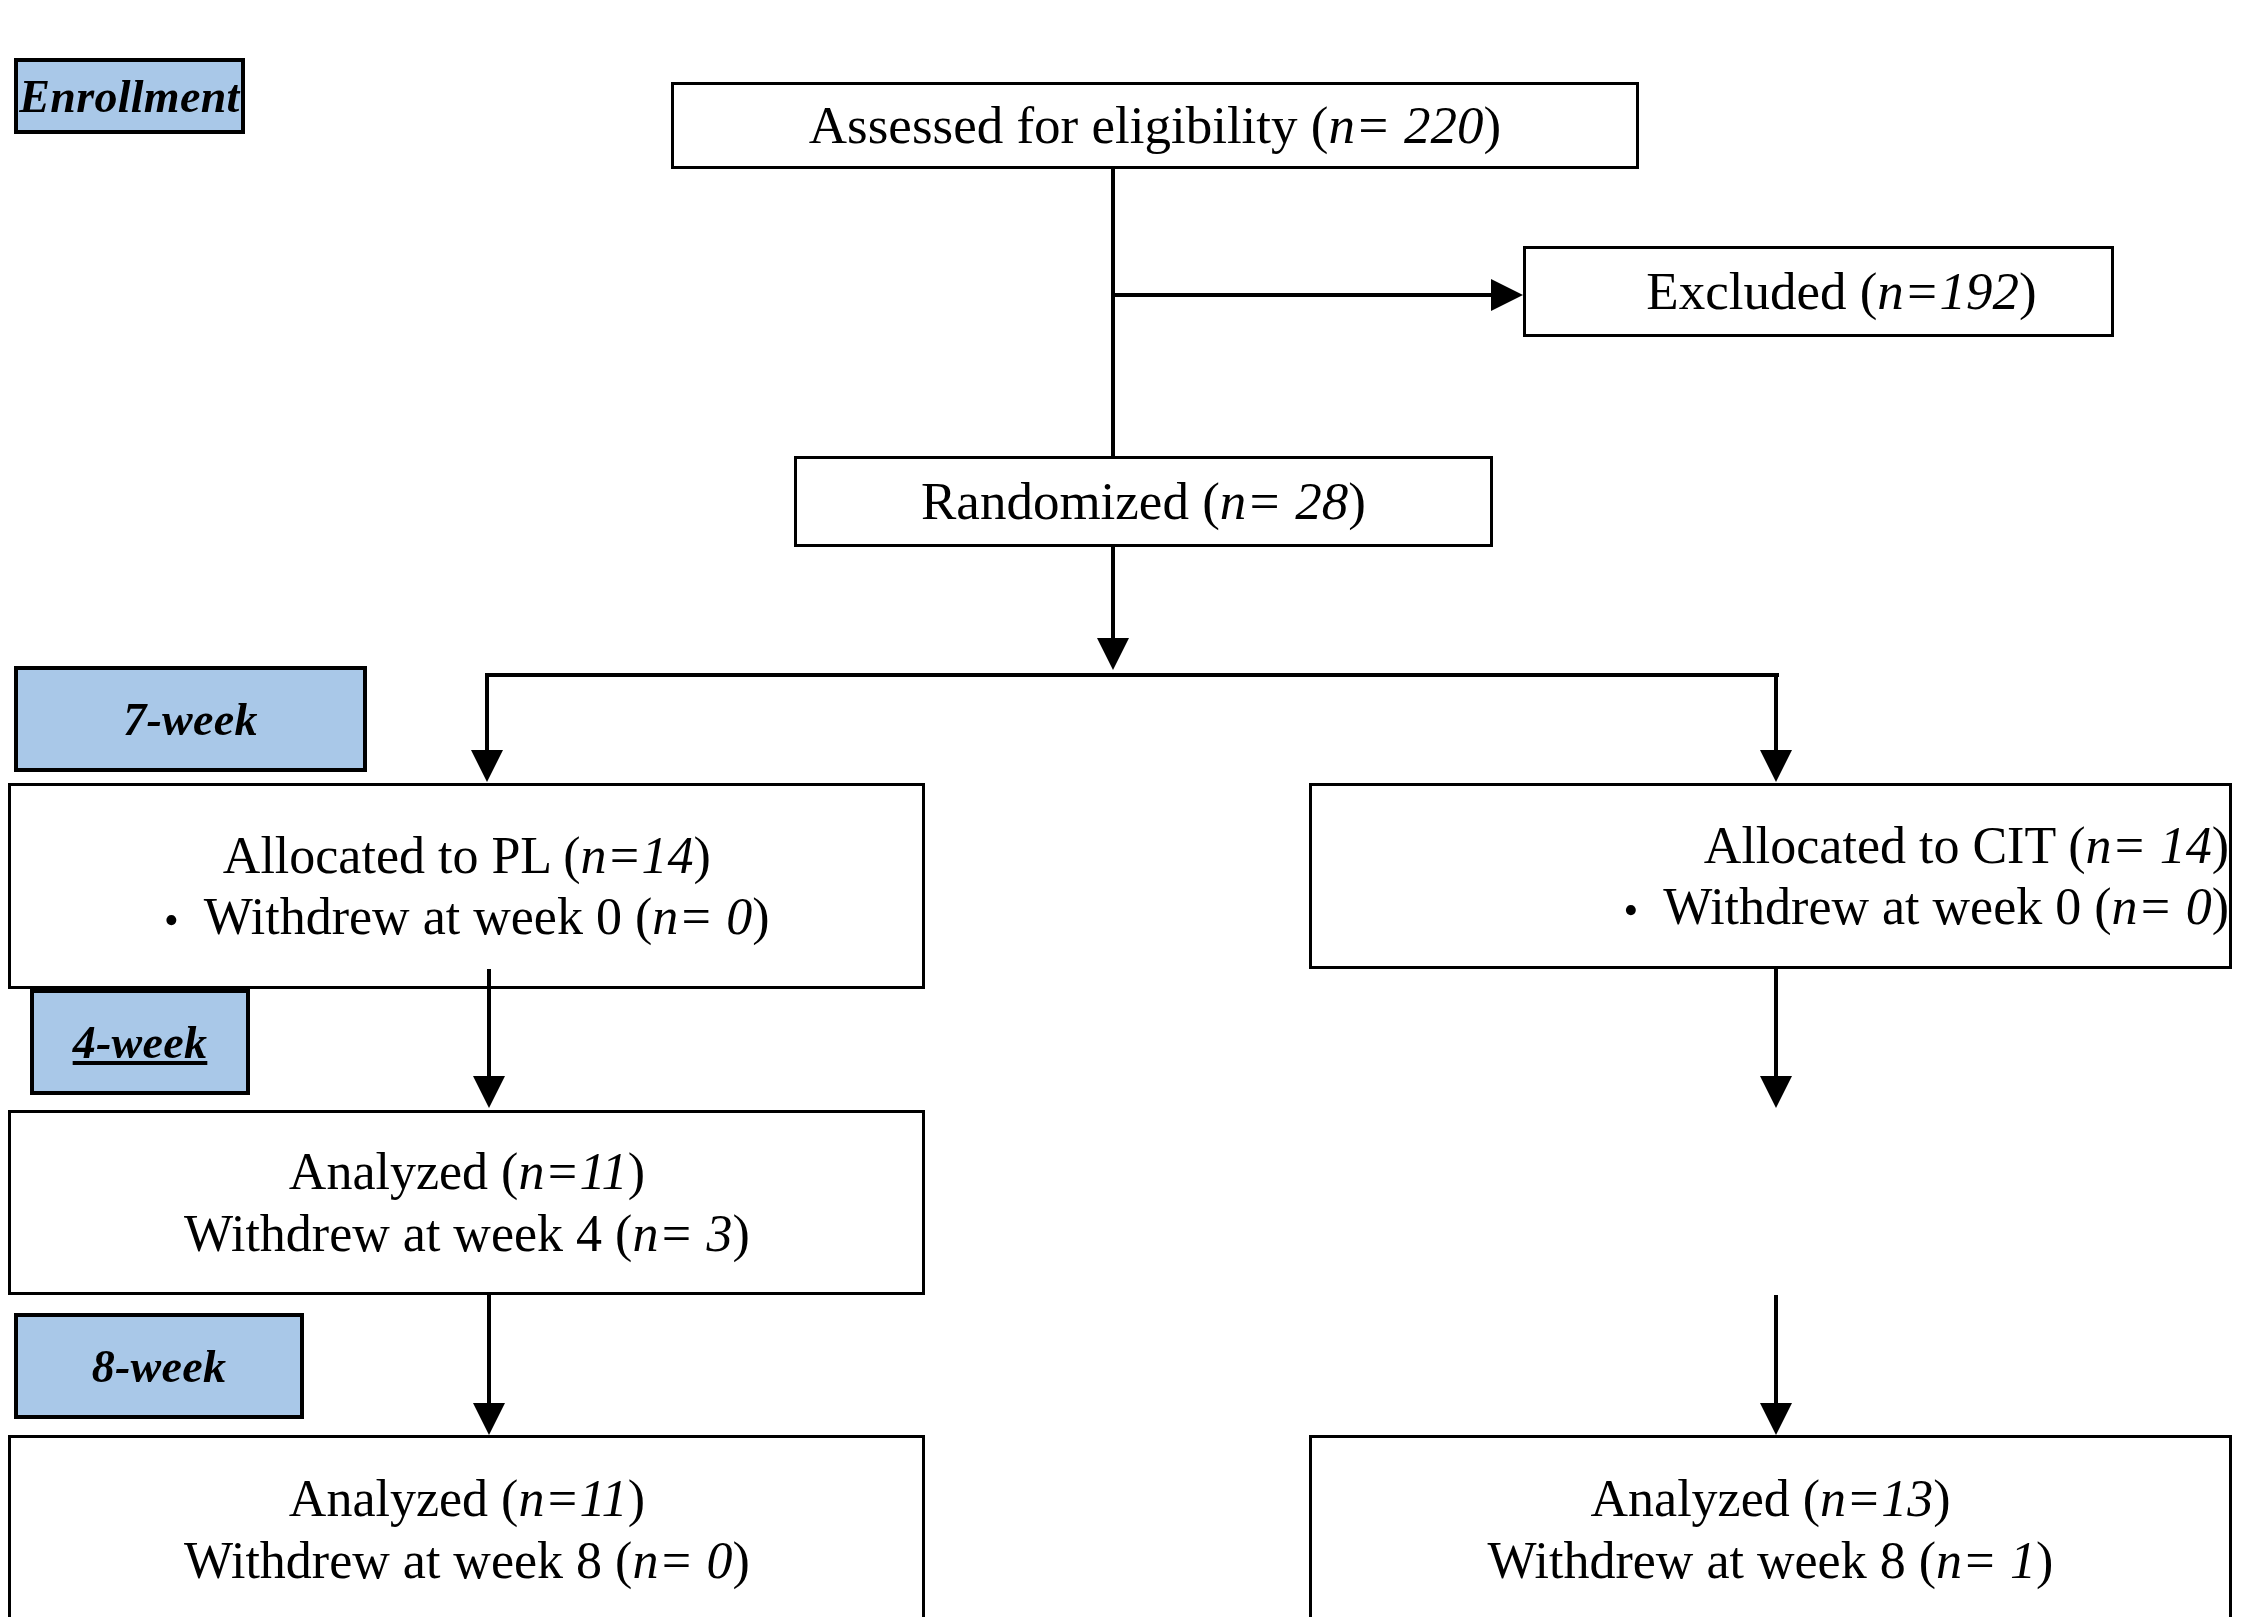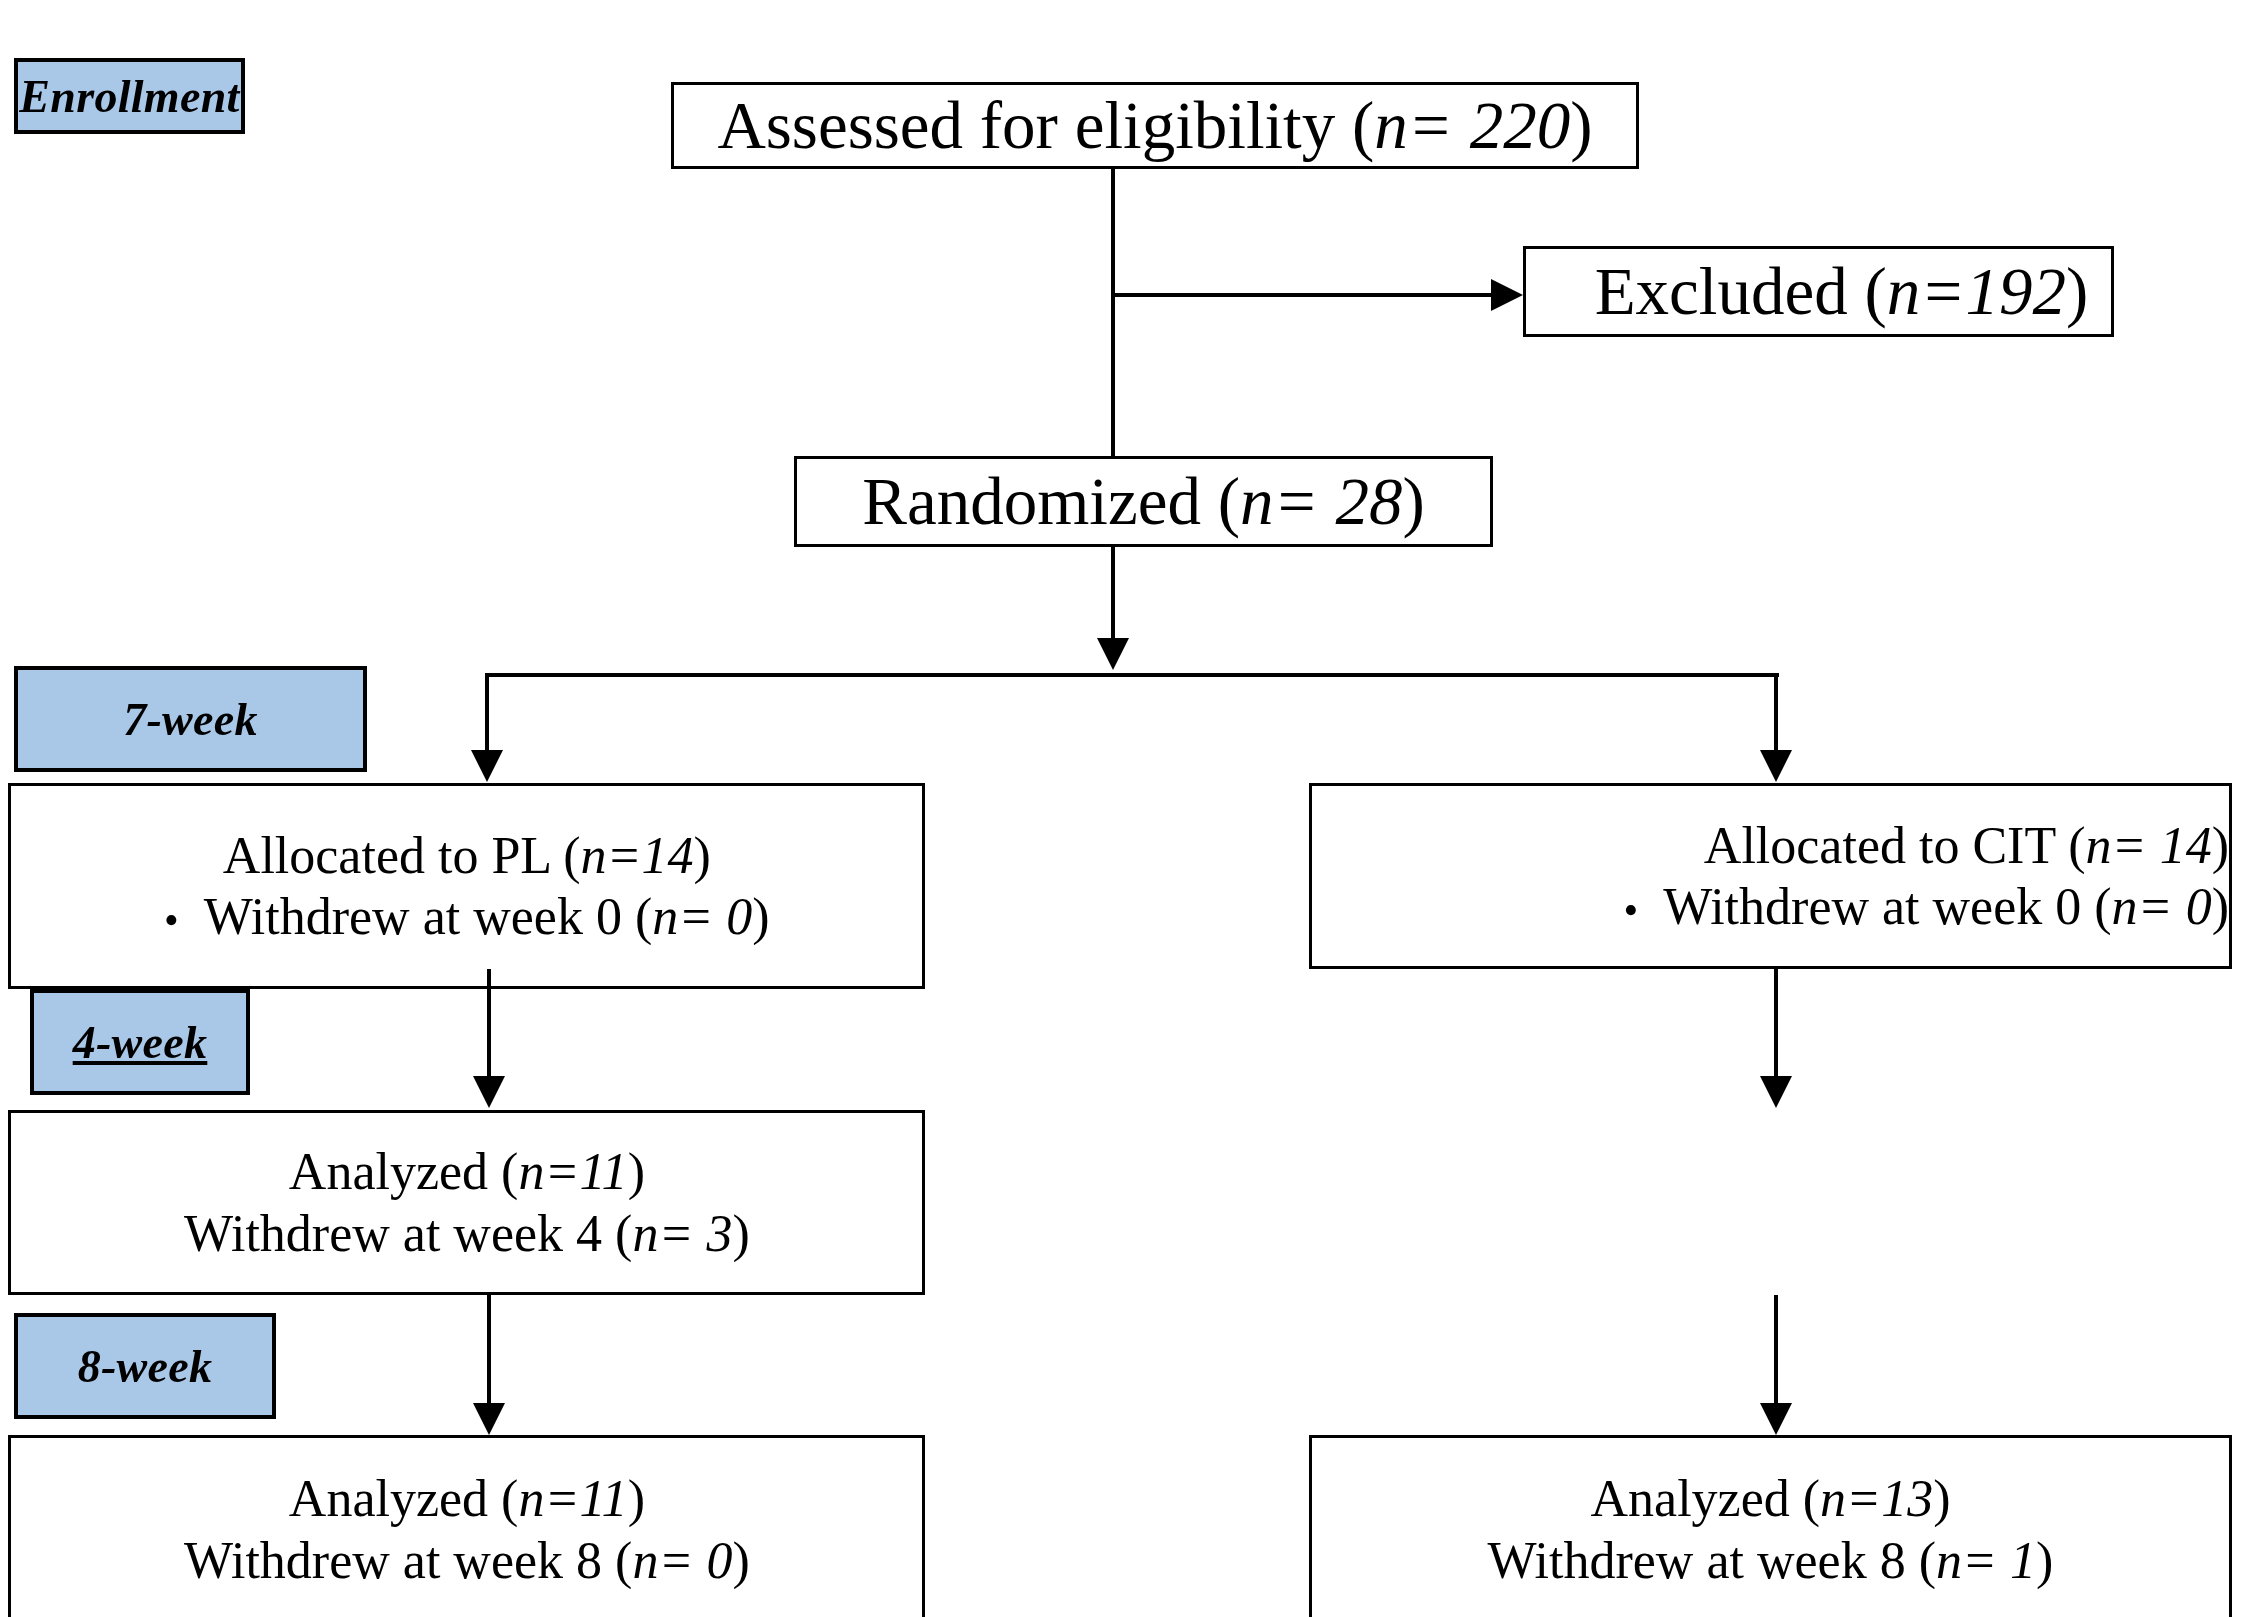--- a/index.html
+++ b/index.html
@@ -71,21 +71,21 @@
   }
   .arrow-right {
     position: absolute;
     width: 0;
     height: 0;
     border-top: 16px solid transparent;
     border-bottom: 16px solid transparent;
     border-left: 32px solid #000000;
   }
   
-  .t-big   { font-size: 67px; }
+  .t-big   { font-size: 53px; }
   .t-node  { font-size: 52px; }
   .t-label { font-size: 46px; }
   em { font-style: italic; }
   .bulletrow {
     display: flex;
     align-items: baseline;
     white-space: nowrap;
   }
   .bulletrow .dot {
     font-size: 42px;
@@ -103,21 +103,21 @@
   </div>
 
   <div class="stage-label t-label" style="left:14px; top:626px; width:353px; height:106px;">
     <span>7-week</span>
   </div>
 
   <div class="stage-label t-label" style="left:30px; top:949px; width:220px; height:106px;text-decoration:underline;">
     <span>4-week</span>
   </div>
 
-  <div class="stage-label t-label" style="left:14px; top:1273px; width:262px; height:106px;">
+  <div class="stage-label t-label" style="left:14px; top:1273px; width:290px; height:106px;">
     <span>8-week</span>
   </div>
 
   <div class="node t-big" style="left:671px; top:42px; width:968px; height:87px;">
     <span class="line"><span>Assessed for eligibility (</span><em>n= 220</em><span>)</span></span>
   </div>
 
   <div class="node t-big" style="left:1523px; top:206px; width:591px; height:91px;padding-left:46px;">
     <span class="line"><span>Excluded (</span><em>n=192</em><span>)</span></span>
   </div>

